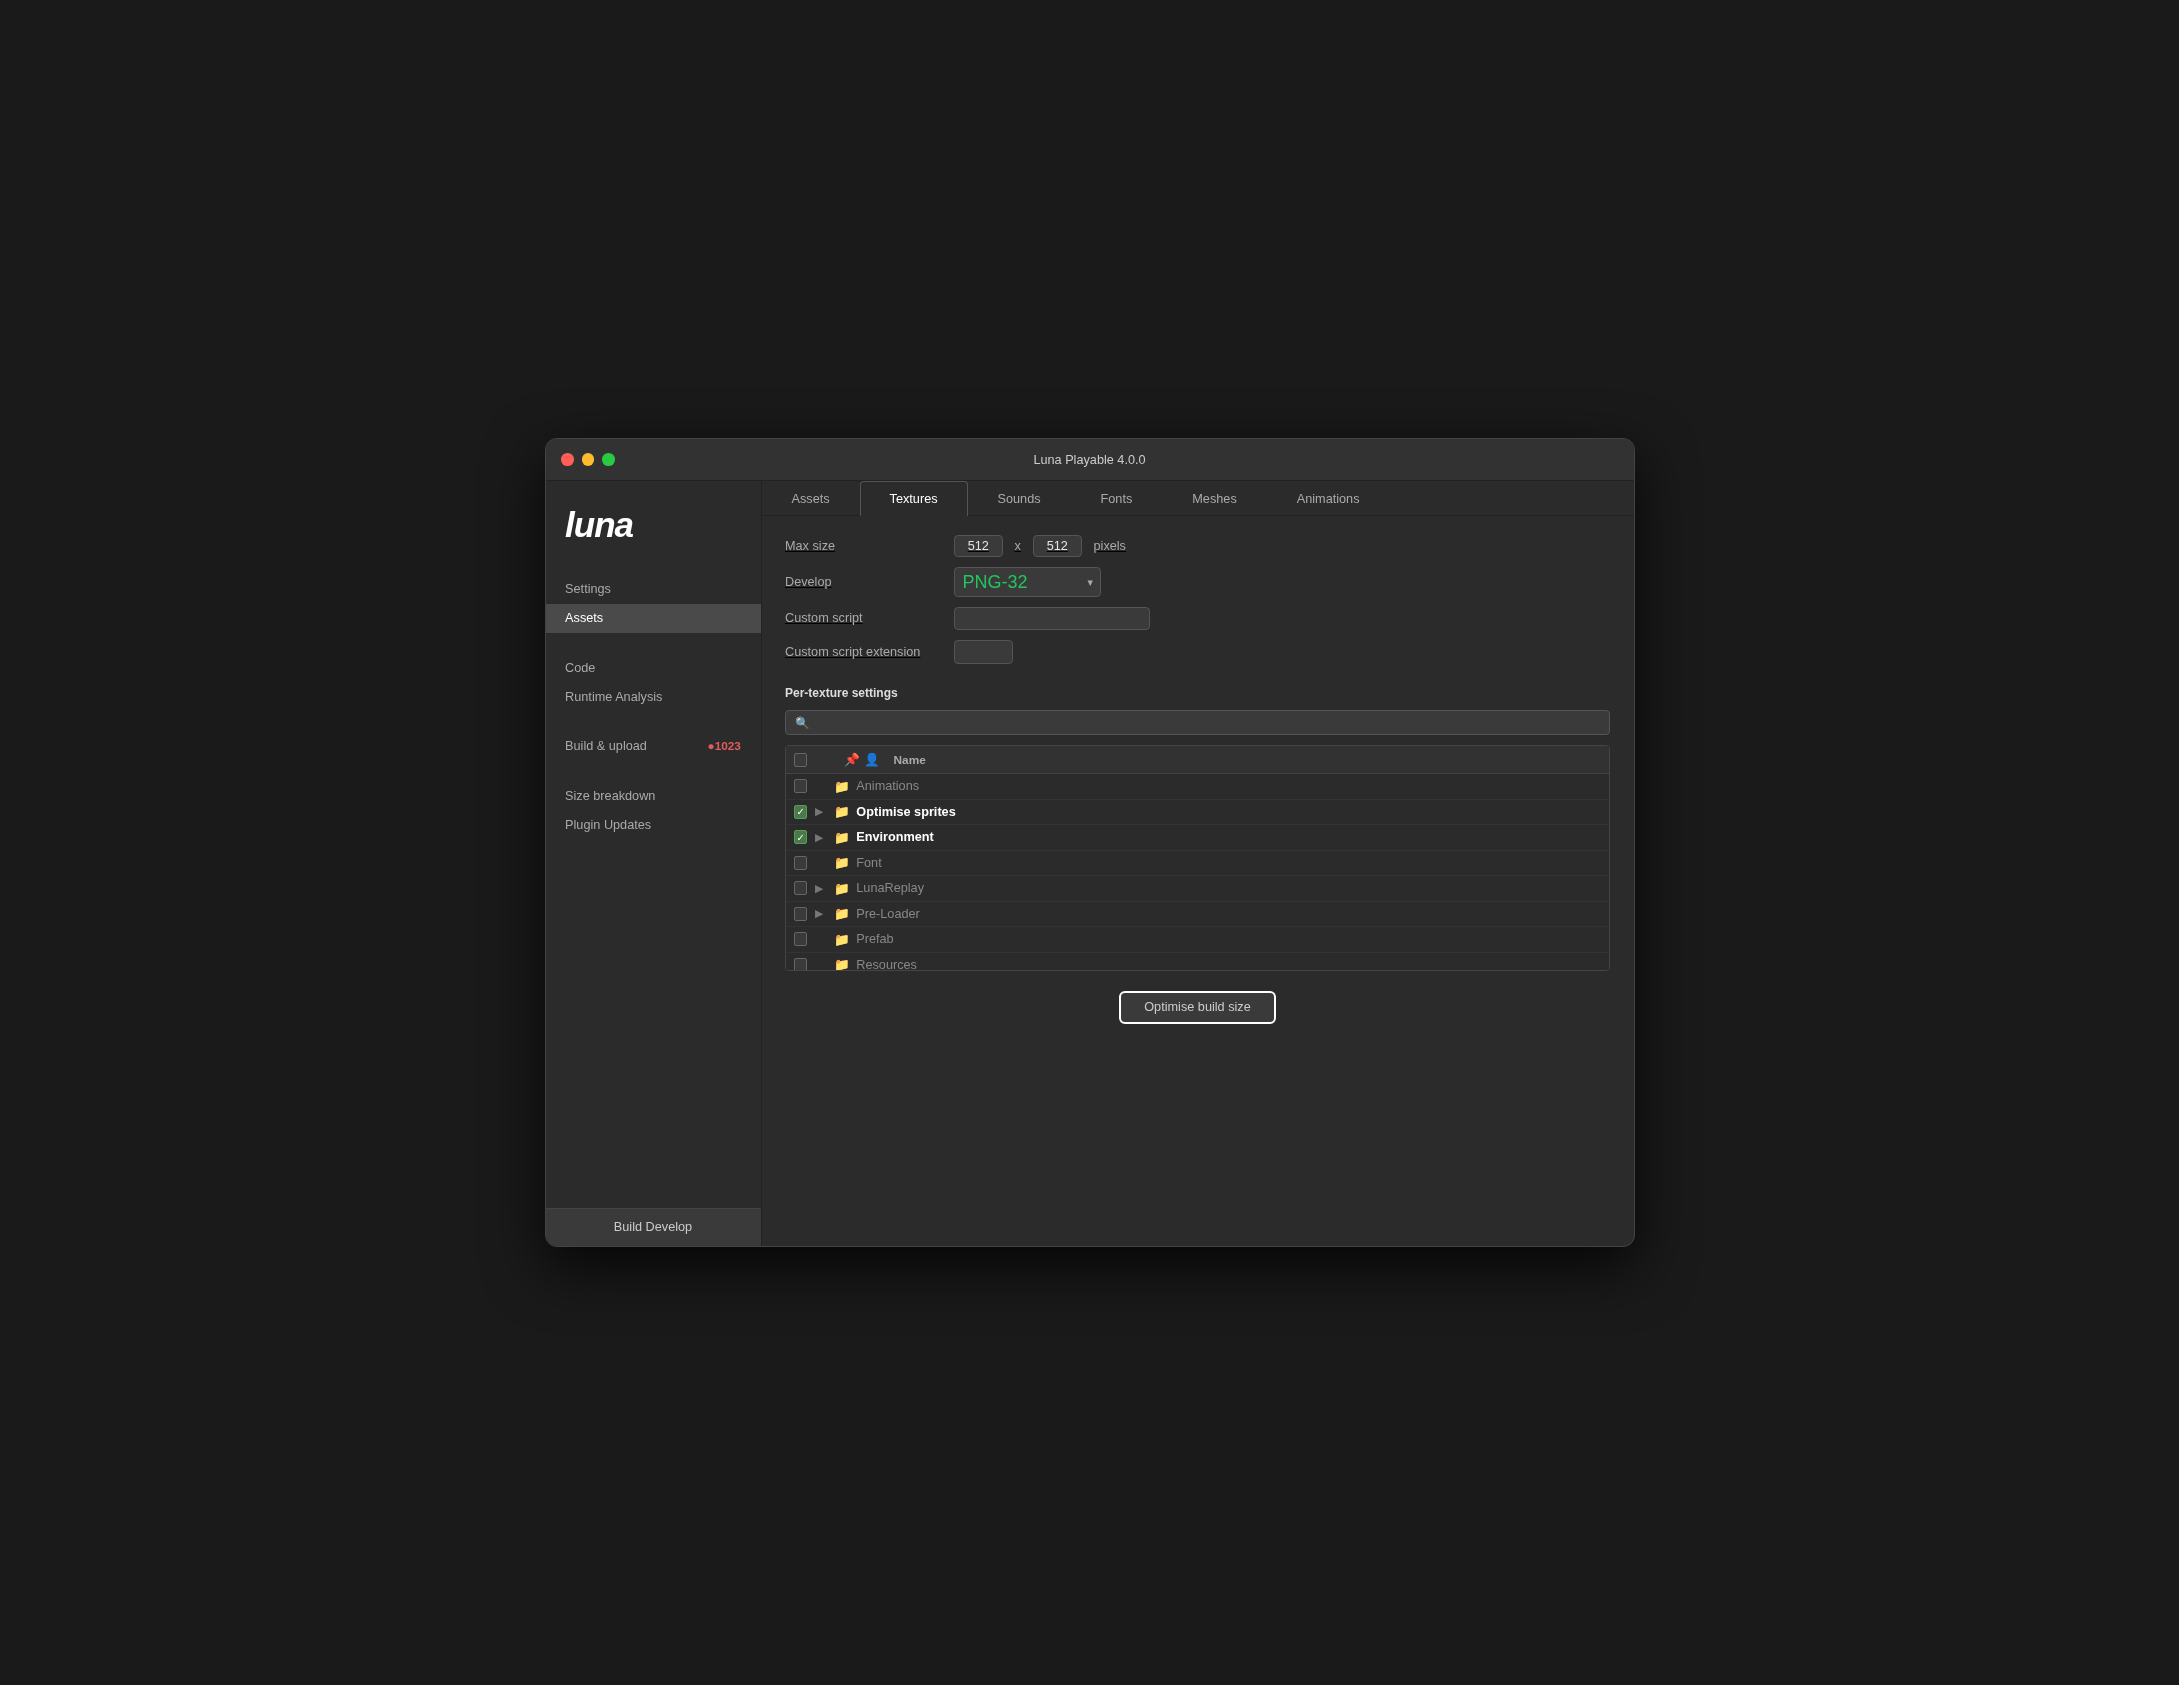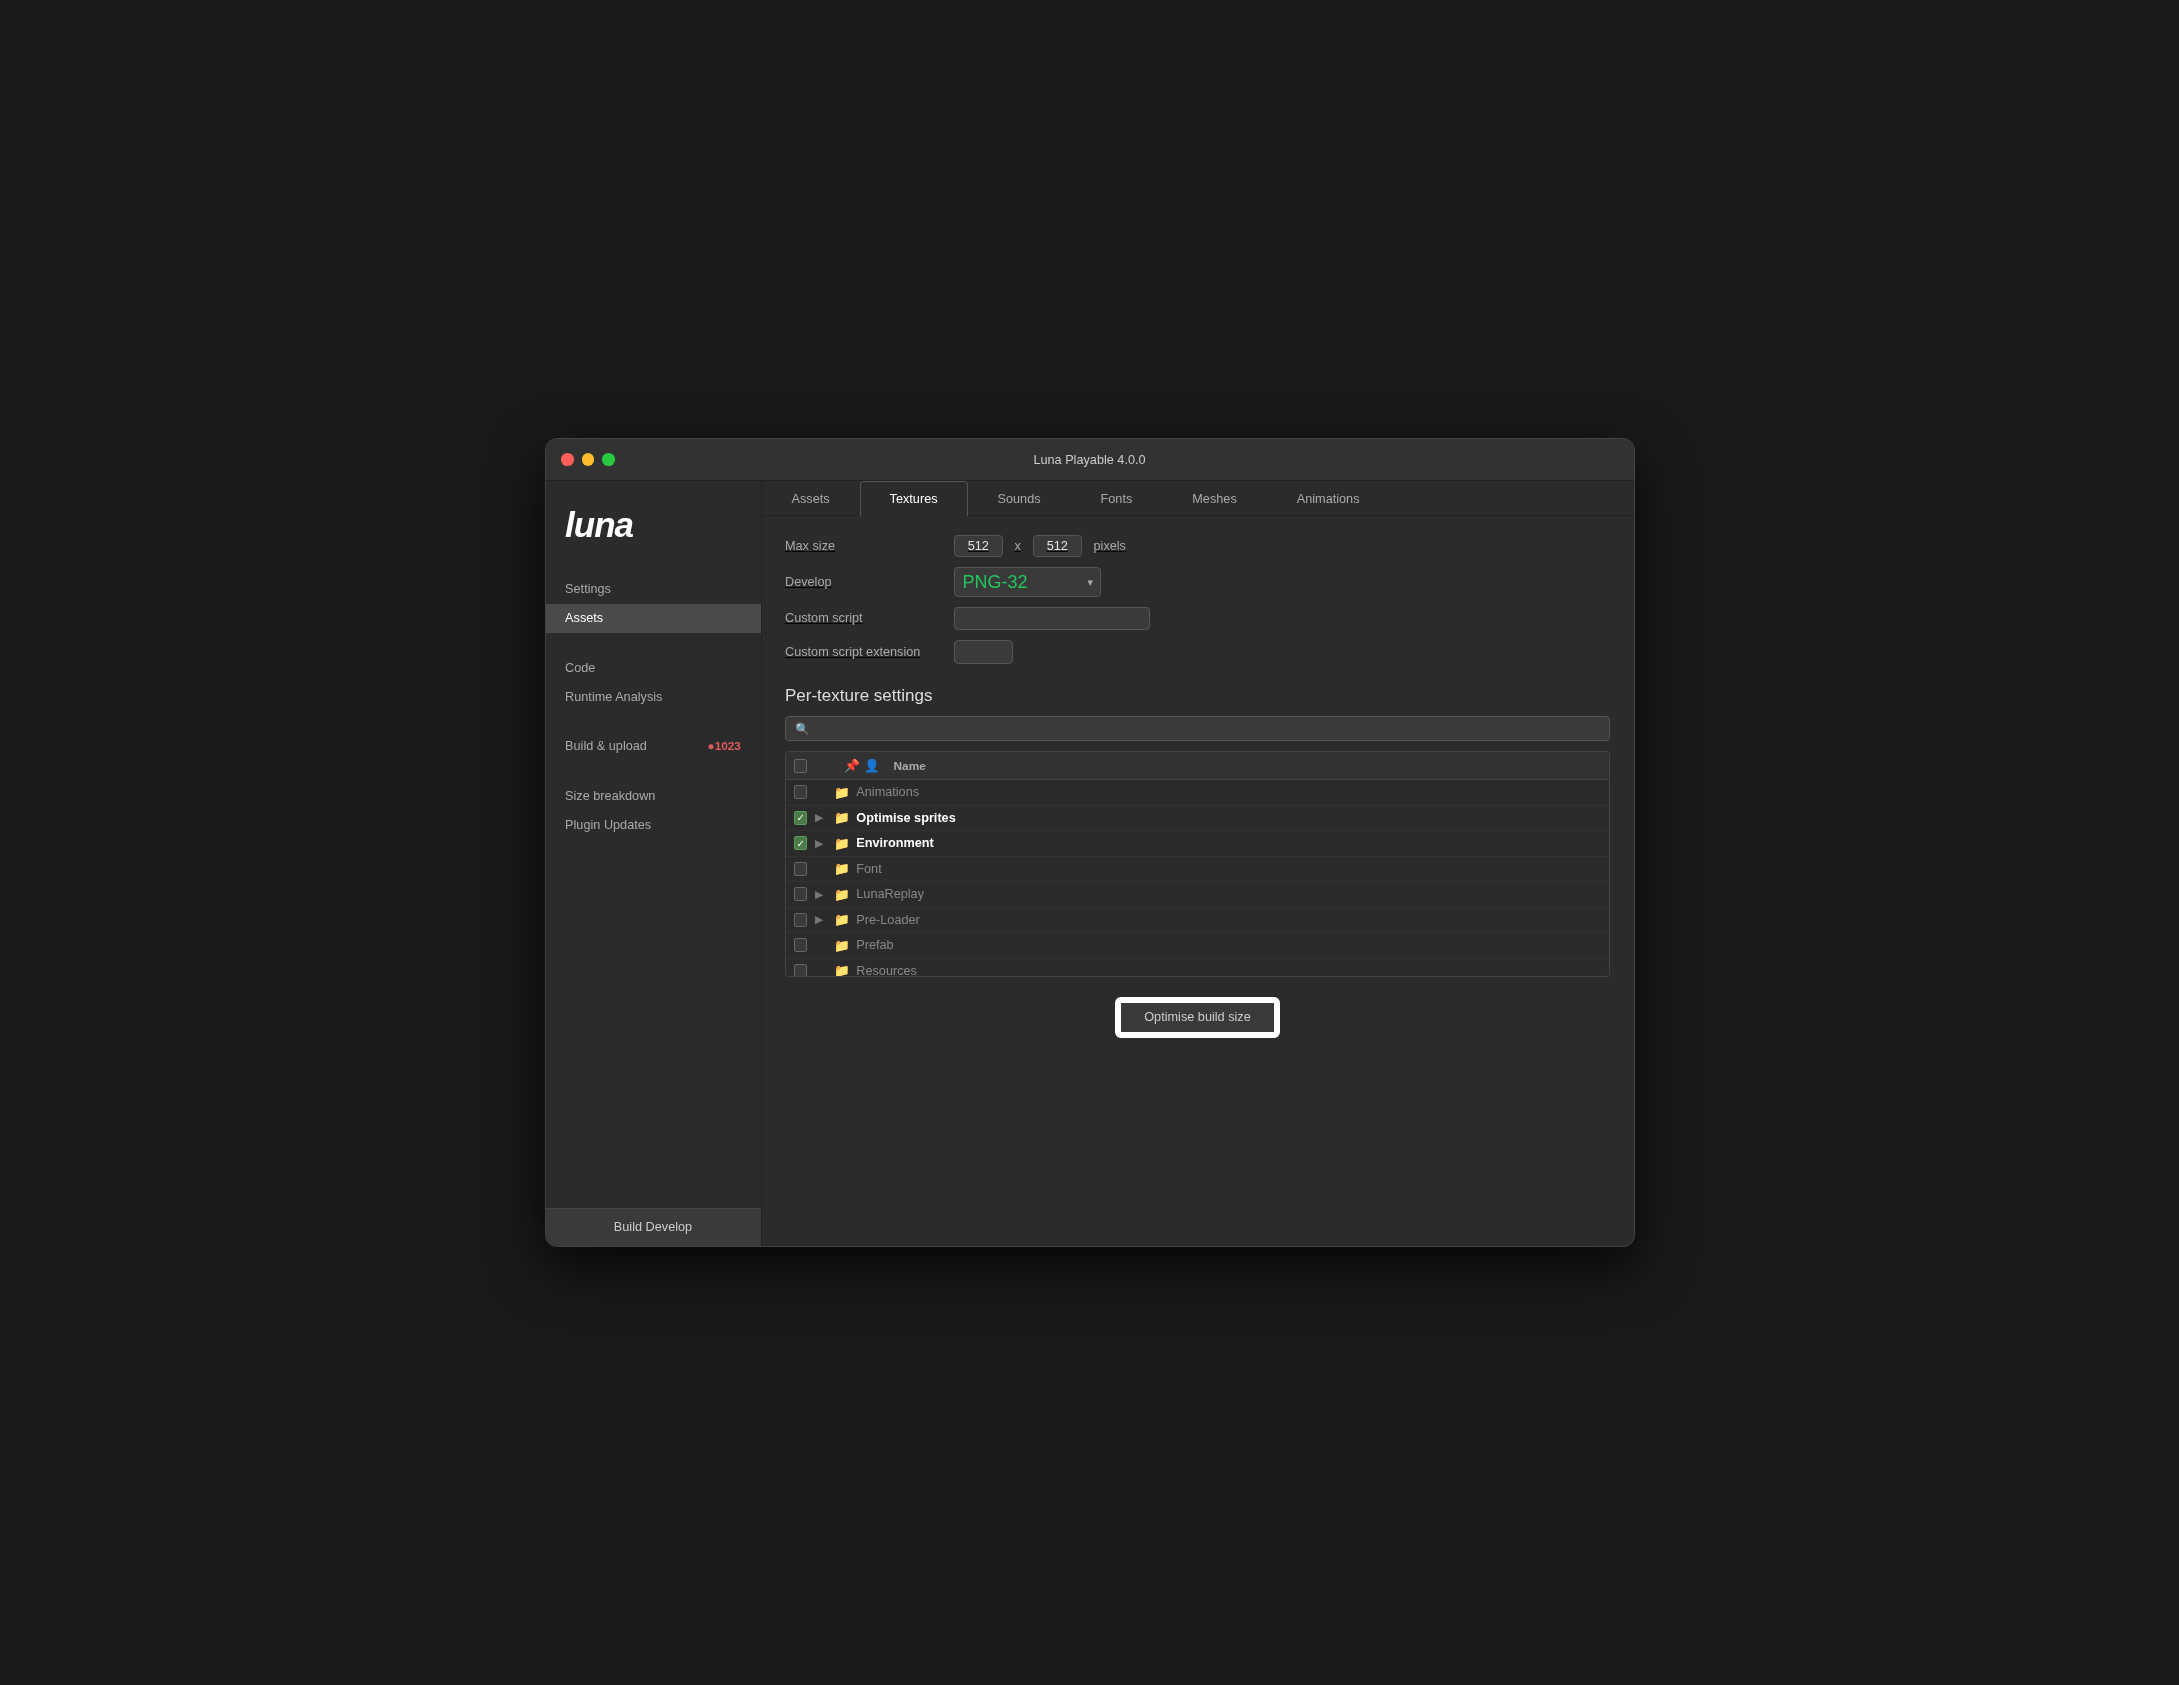--- a/index.html
+++ b/index.html
@@ -219,22 +219,22 @@
       padding: 3.9px 7.8px;
       width: 196px;
     }
     .small-input {
       width: 59px;
     }
     .per-texture-section {
       margin-top: 9.8px;
     }
     .per-texture-title {
-      font-size: 17px;
-      font-weight: 400;
+      font-size: 12px;
+      font-weight: 700;
       color: #ddd;
       margin-bottom: 9.8px;
     }
     .search-bar {
       background: #3a3a3a;
       border: 1px solid #555;
       border-radius: 3.9px;
       padding: 4.9px 9.8px;
       color: #ccc;
       font-size: 12.7px;
@@ -342,21 +342,21 @@
     }
     .tree-name.bold { font-weight: 600; color: #fff; }
     .tree-name.dim { color: #888; }
     .bottom-actions {
       display: flex;
       justify-content: center;
       padding: 19.6px 0 9.8px;
     }
     .btn-optimise {
       background: #3a3a3a;
-      border: 6px solid #ffffff;
+      border: 2px solid #ffffff;
       border-radius: 5.9px;
       color: #ccc;
       font-size: 12.7px;
       padding: 7.8px 23.5px;
       cursor: pointer;
     }
     .build-develop-btn {
       width: 100%;
       background: #3a3a3a;
       border: none;

